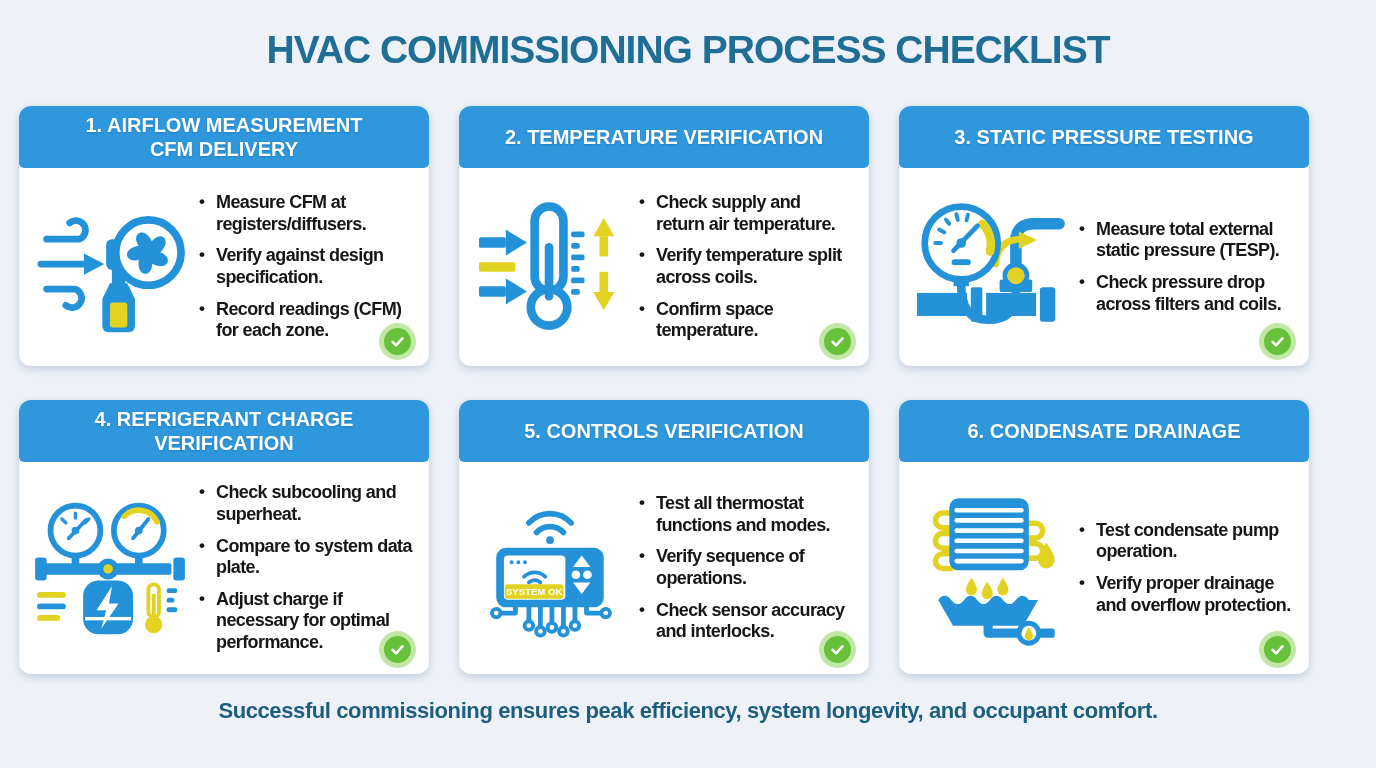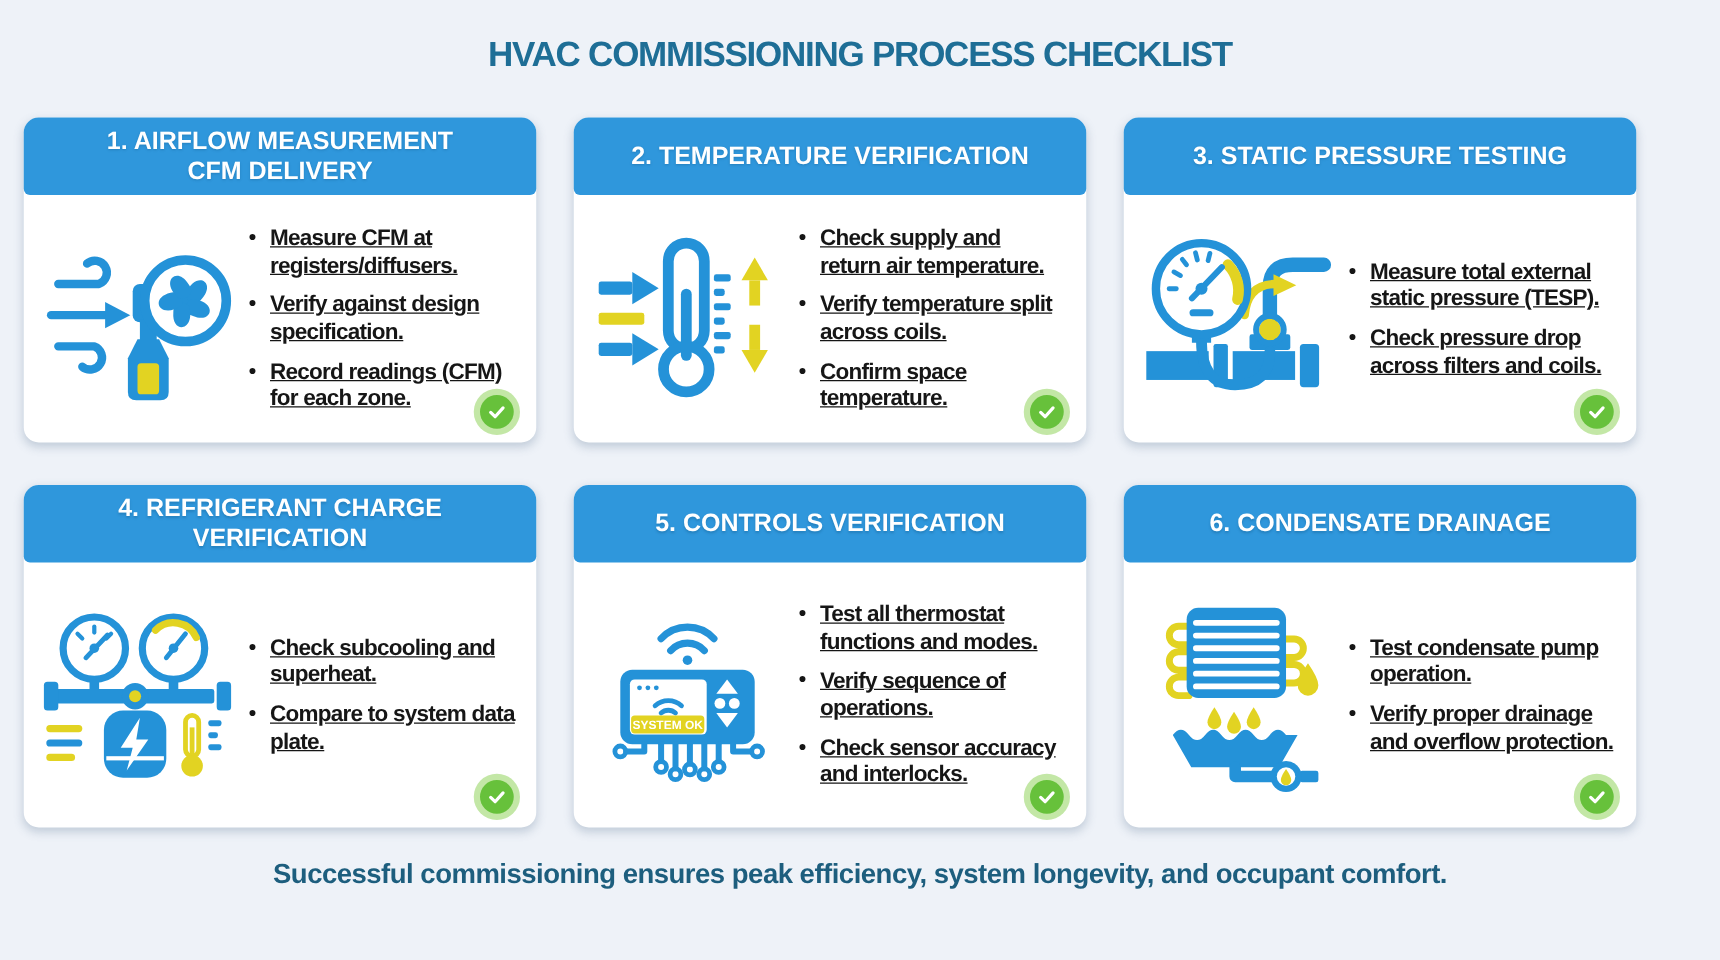--- a/index.html
+++ b/index.html
@@ -4,21 +4,21 @@
 <style>
   * { margin:0; padding:0; box-sizing:border-box; }
   html,body { width:1376px; height:768px; overflow:hidden; }
   body {
     background: var(--page-bg, #edf1f7);
     font-family: "Liberation Sans", "DejaVu Sans", sans-serif;
   }
   .page-title {
     padding-top: 28px;
     text-align: center;
-    font-size: 28px;
+    font-size: 39px;
     font-weight: bold;
     letter-spacing: -1px;
     color: var(--title-teal, #1e6e96);
   }
   .grid {
     display: grid;
     grid-template-columns: repeat(3, 410px);
     grid-template-rows: 260px 274px;
     gap: 34px 30px;
     padding: 0 19px;
@@ -64,21 +64,20 @@
   .bullets { flex: 1; list-style: none; padding-right: 6px; }
   .bullets li {
     position: relative;
     padding-left: 21px;
     margin: 10px 0;
     font-size: 18px;
     font-weight: bold;
     letter-spacing: -0.6px;
     line-height: 1.2;
     color: var(--bullet-text, #161616);
-    text-decoration: underline;
   }
   .bullets li::before {
     content: "\2022";
     position: absolute;
     left: 4px; top: 0;
     font-size: 17px;
   }
   .check {
     position: absolute;
     right: 18px; bottom: 11px;
@@ -283,20 +282,21 @@
           <rect class="fb" x="139" y="106" width="8" height="5" rx="2"></rect>
           <rect class="fb" x="139" y="116" width="11" height="5" rx="2"></rect>
           <rect class="fy" x="4" y="100" width="30" height="6" rx="3"></rect>
           <rect class="fb" x="4" y="112" width="30" height="6" rx="3"></rect>
           <rect class="fy" x="4" y="124" width="24" height="6" rx="3"></rect>
         </svg>
       </div>
       <ul class="bullets">
         <li>Check subcooling and superheat.</li>
         <li>Compare to system data plate.</li>
+        <li>Adjust charge if necessary for optimal performance.</li>
       </ul>
     </div>
     <span class="check">
       <svg viewBox="0 0 24 24" width="17" height="17">
           <path d="M5 12.5 L10 17.5 L19 7.5" stroke="#fff" stroke-width="3.6" fill="none" stroke-linecap="round" stroke-linejoin="round"></path>
         </svg>
     </span>
   </div>
 
   <div class="card">

